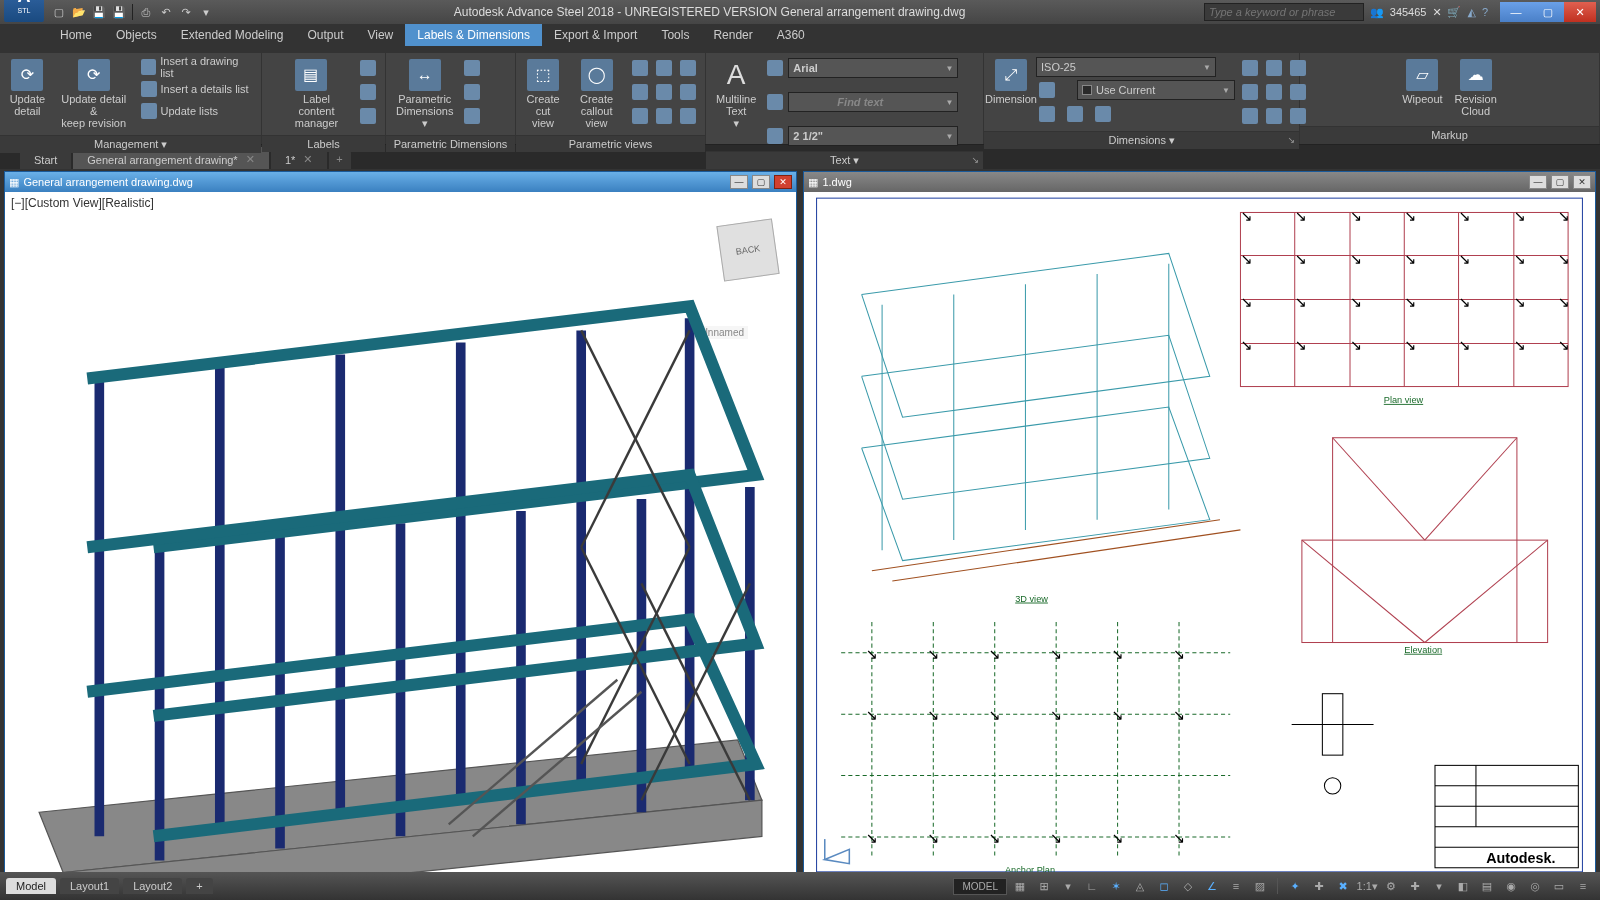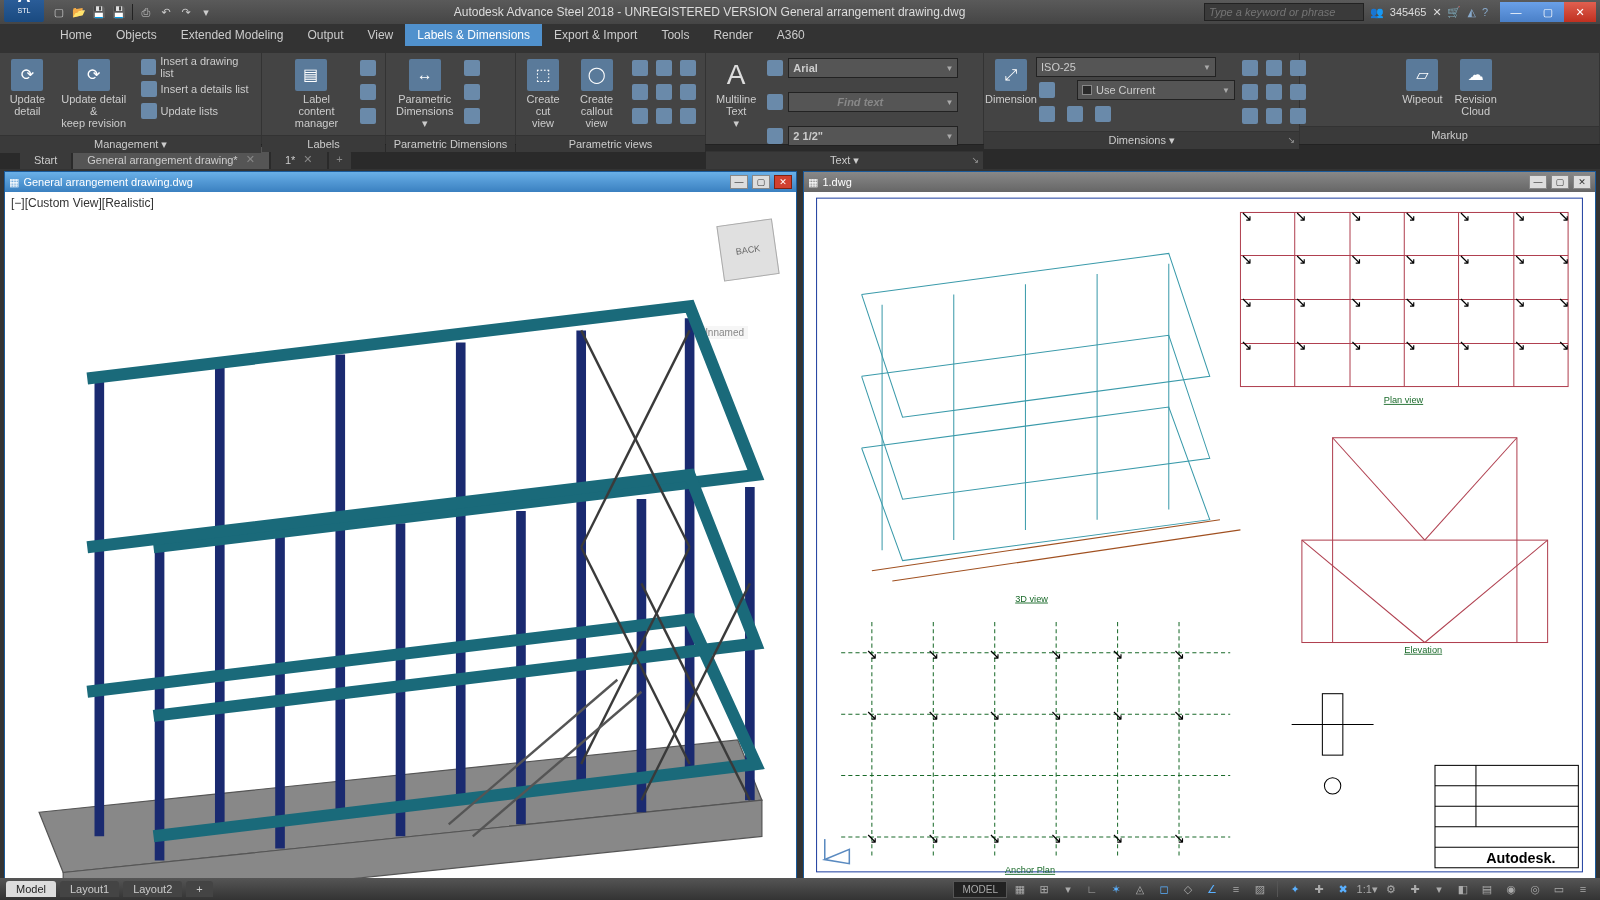--- a/index.html
+++ b/index.html
@@ -56,21 +56,21 @@
 .docwin .dtitle .spacer { flex:1;}
 .docwin .dtitle .wbtn { width:18px; height:14px; background:#ddd; border:1px solid #888; font-size:9px; display:flex; align-items:center; justify-content:center; color:#333; cursor:pointer;}
 .docwin .dtitle .wbtn.close { background:#d04030; color:#fff; border-color:#802010;}
 .docwin .canvas { flex: 1; background: #fff; position: relative; overflow: hidden;}
 .viewlabel { position:absolute; top:4px; left:6px; font-size:12px; color:#333; font-family: Arial;}
 .viewcube { position:absolute; top:30px; right:20px; width:56px; height:56px; background:#e0e0e0; border:1px solid #aaa; display:flex; align-items:center; justify-content:center; font-size:9px; color:#666; transform: rotate(-8deg);}
 .unnamed { position:absolute; top:134px; right:48px; font-size:10px; color:#888; background:rgba(240,240,240,0.6); padding:1px 4px;}
 .isoframe { position:absolute; top:42px; left:10px; right:10px; bottom:10px;}
 
 
-.layouttabs { position:absolute; bottom:0; left:0; height:22px; background: linear-gradient(#555,#333); display:flex; align-items:center; padding:0 6px; gap:4px; width:100%;}
+.layouttabs { position:absolute; bottom:0; left:0; height:28px; background: linear-gradient(#555,#333); display:flex; align-items:center; padding:0 6px; gap:4px; width:100%;}
 .ltab { padding:2px 10px; background:#444; color:#ccc; font-size:11px; border-radius:3px 3px 0 0; cursor:pointer;}
 .ltab.active { background:#ddd; color:#222;}
 .layouttabs .spacer { flex:1;}
 .statusbar { display:flex; align-items:center; gap:2px; color:#aaa;}
 .statusbar .sbtn { width:22px; height:18px; display:flex; align-items:center; justify-content:center; cursor:pointer; font-size:11px;}
 .statusbar .sbtn.blue { color:#5ab0ff;}
 .statusbar .modelbadge { background:#222; padding:2px 8px; font-size:10px; border:1px solid #555;}
 
 
 </style>

